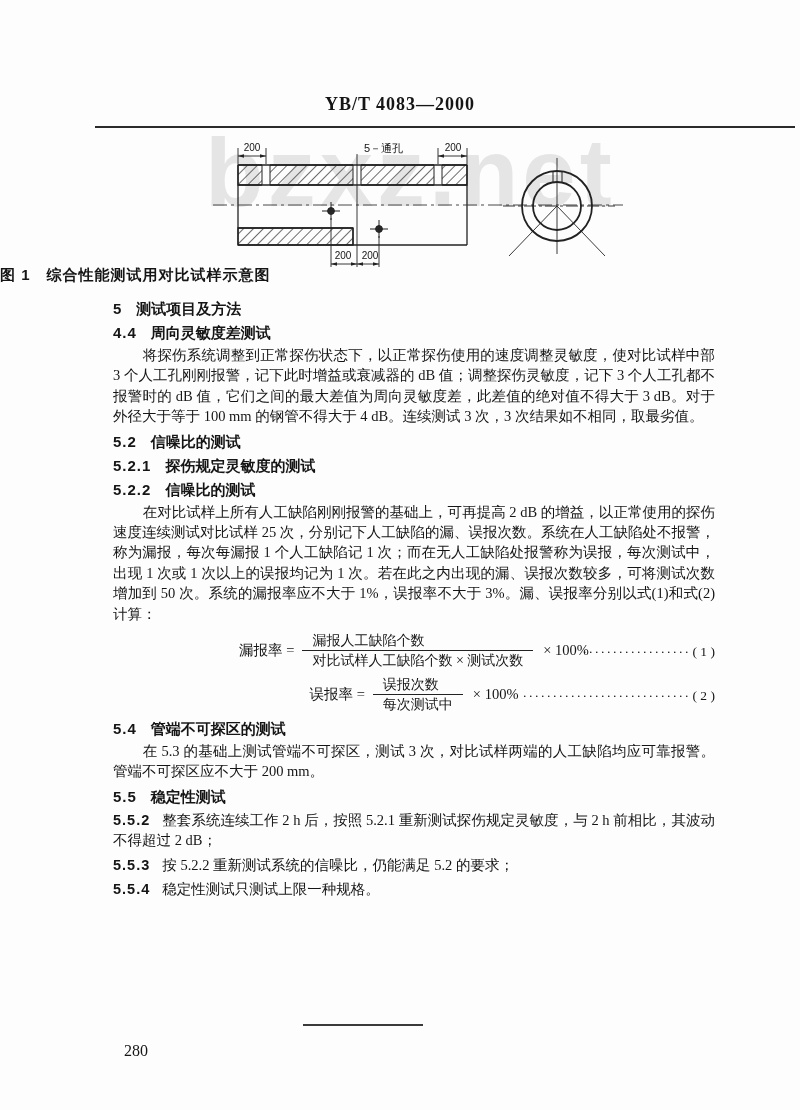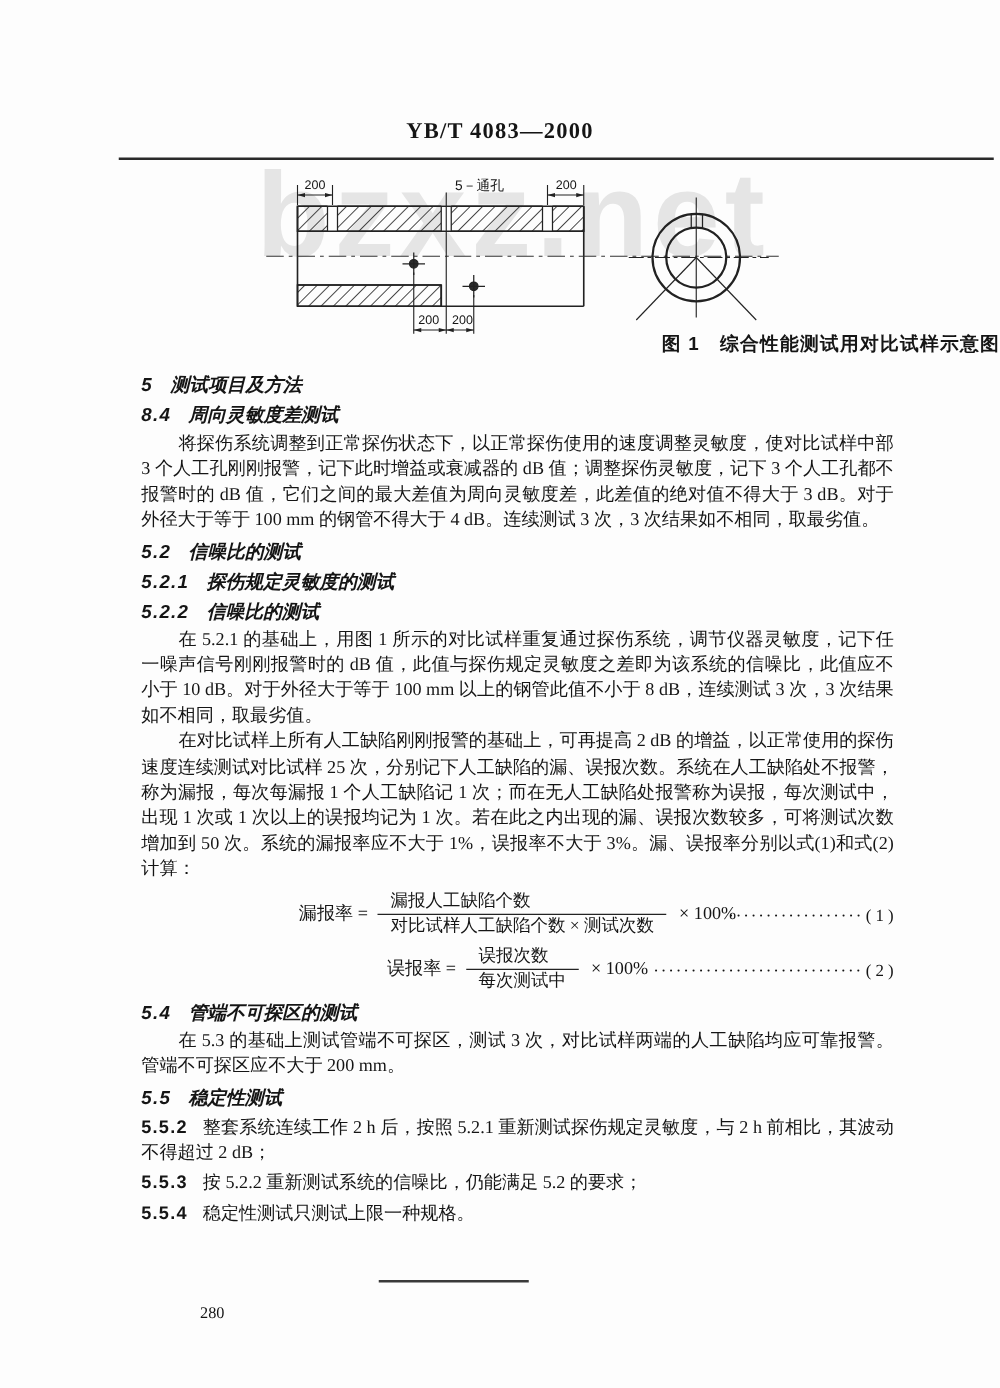--- a/index.html
+++ b/index.html
@@ -15,31 +15,31 @@
   }
   .header-rule{position:absolute;top:126px;left:95px;width:700px;height:2px;background:#2a2a2a;}
   .watermark{
     position:absolute;top:118px;left:205px;width:480px;
     font-family:"Liberation Sans","DejaVu Sans",sans-serif;font-weight:bold;
     font-size:96px;letter-spacing:4px;color:rgba(120,120,120,0.18);
     white-space:nowrap;z-index:0;user-select:none;
   }
   .figure-svg{position:absolute;top:138px;left:185px;z-index:1;}
   .figure-caption{
-    position:absolute;top:266px;left:0;right:0;text-align:right;
+    position:absolute;top:266px;left:0;right:0;text-align:left;
     font-family:"Liberation Sans","DejaVu Sans",sans-serif;font-weight:bold;
     font-size:15px;letter-spacing:1px;z-index:1;
   }
   .content{
     position:absolute;top:294px;left:113px;width:602px;z-index:1;
     font-size:14.5px;line-height:20.4px;text-align:justify;
   }
   .sec-h{
     font-family:"Liberation Sans","DejaVu Sans",sans-serif;font-weight:bold;
-    font-size:15px;line-height:19px;margin:5px 0 3px;text-align:left;font-style:italic;
+    font-size:15px;line-height:19px;margin:5px 0 3px;text-align:left;
   }
   .sec-h .num{margin-right:14px;letter-spacing:1px;}
   .para{margin:0;text-indent:2.05em;}
   .clause{margin:4px 0;text-indent:0;}
   .clause .num{
     font-family:"Liberation Sans","DejaVu Sans",sans-serif;font-weight:bold;
     margin-right:12px;letter-spacing:1px;
   }
   .formulas{margin:6px 0 4px;font-family:Liberation Serif, serif;}
   .formula-row{
@@ -47,21 +47,21 @@
     margin:4px 0;min-height:40px;text-align:left;
   }
   .frac{display:inline-block;text-align:left;margin:0 6px;vertical-align:middle;font-size:14px;line-height:17px;}
   .frac .fnum{display:block;padding:0 10px 1px;border-bottom:1.4px solid #222;}
   .frac .fden{display:block;padding:1px 10px 0;}
   .eq-lhs{margin-right:2px;}
   .eq-tail{margin-left:4px;}
   .eq-ref{position:absolute;right:0;bottom:8px;white-space:nowrap;font-size:13.5px;}
   .eq-ref .leader{letter-spacing:1.5px;margin-right:2px;}
   .end-rule{position:absolute;top:1024px;left:303px;width:120px;height:2px;background:#3a3a3a;}
-  .page-number{position:absolute;top:1042px;left:124px;font-size:13px;margin-left:36px;}
+  .page-number{position:absolute;top:1042px;left:124px;font-size:16px;}
   svg line,svg path,svg circle,svg rect,svg polygon{vector-effect:non-scaling-stroke;}
   svg text{font-family:"Liberation Sans","DejaVu Sans",sans-serif;fill:#151515;}
 </style>
 </head>
 <body>
 
 <div class="page">
 
   <div class="doc-number">YB/T 4083—2000</div>
   <div class="header-rule"></div>
@@ -163,36 +163,35 @@
 
   <div class="figure-caption">图 1　综合性能测试用对比试样示意图</div>
 
   <div class="content">
 
     <div class="sec-h">
       <span class="num">5</span><span>测试项目及方法</span>
     </div>
 
     <div class="sec-h">
-      <span class="num">8.4</span><span>周向灵敏度差测试</span>
+      <span class="num">4.4</span><span>周向灵敏度差测试</span>
     </div>
     <p class="para">将探伤系统调整到正常探伤状态下，以正常探伤使用的速度调整灵敏度，使对比试样中部 3 个人工孔刚刚报警，记下此时增益或衰减器的 dB 值；调整探伤灵敏度，记下 3 个人工孔都不报警时的 dB 值，它们之间的最大差值为周向灵敏度差，此差值的绝对值不得大于 3 dB。对于外径大于等于 100 mm 的钢管不得大于 4 dB。连续测试 3 次，3 次结果如不相同，取最劣值。</p>
 
     <div class="sec-h">
       <span class="num">5.2</span><span>信噪比的测试</span>
     </div>
 
     <div class="sec-h">
       <span class="num">5.2.1</span><span>探伤规定灵敏度的测试</span>
     </div>
 
     <div class="sec-h">
       <span class="num">5.2.2</span><span>信噪比的测试</span>
     </div>
-    <p class="para">在 5.2.1 的基础上，用图 1 所示的对比试样重复通过探伤系统，调节仪器灵敏度，记下任一噪声信号刚刚报警时的 dB 值，此值与探伤规定灵敏度之差即为该系统的信噪比，此值应不小于 10 dB。对于外径大于等于 100 mm 以上的钢管此值不小于 8 dB，连续测试 3 次，3 次结果如不相同，取最劣值。</p>
 
     <p class="para">在对比试样上所有人工缺陷刚刚报警的基础上，可再提高 2 dB 的增益，以正常使用的探伤速度连续测试对比试样 25 次，分别记下人工缺陷的漏、误报次数。系统在人工缺陷处不报警，称为漏报，每次每漏报 1 个人工缺陷记 1 次；而在无人工缺陷处报警称为误报，每次测试中，出现 1 次或 1 次以上的误报均记为 1 次。若在此之内出现的漏、误报次数较多，可将测试次数增加到 50 次。系统的漏报率应不大于 1%，误报率不大于 3%。漏、误报率分别以式(1)和式(2)计算：</p>
 
     <div class="formulas">
       <div class="formula-row">
         <span class="eq-lhs">漏报率 =</span>
         <span class="frac">
           <span class="fnum">漏报人工缺陷个数</span>
           <span class="fden">对比试样人工缺陷个数 × 测试次数</span>
         </span>

